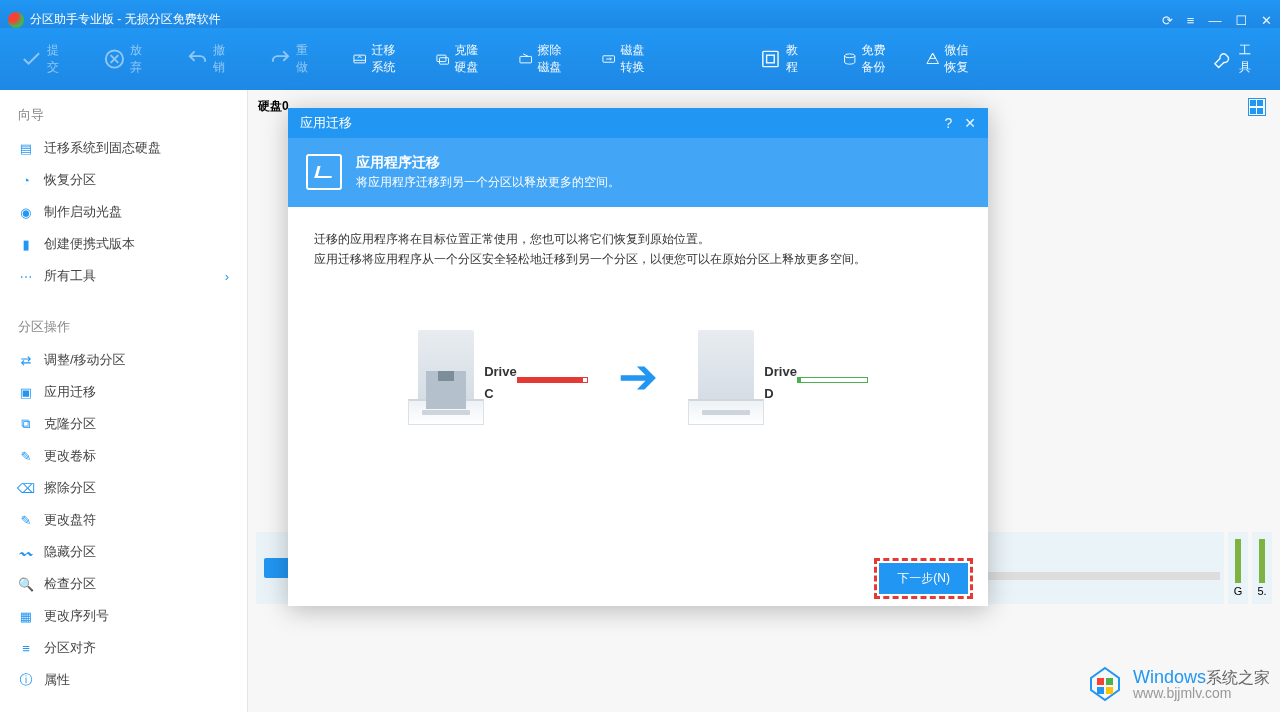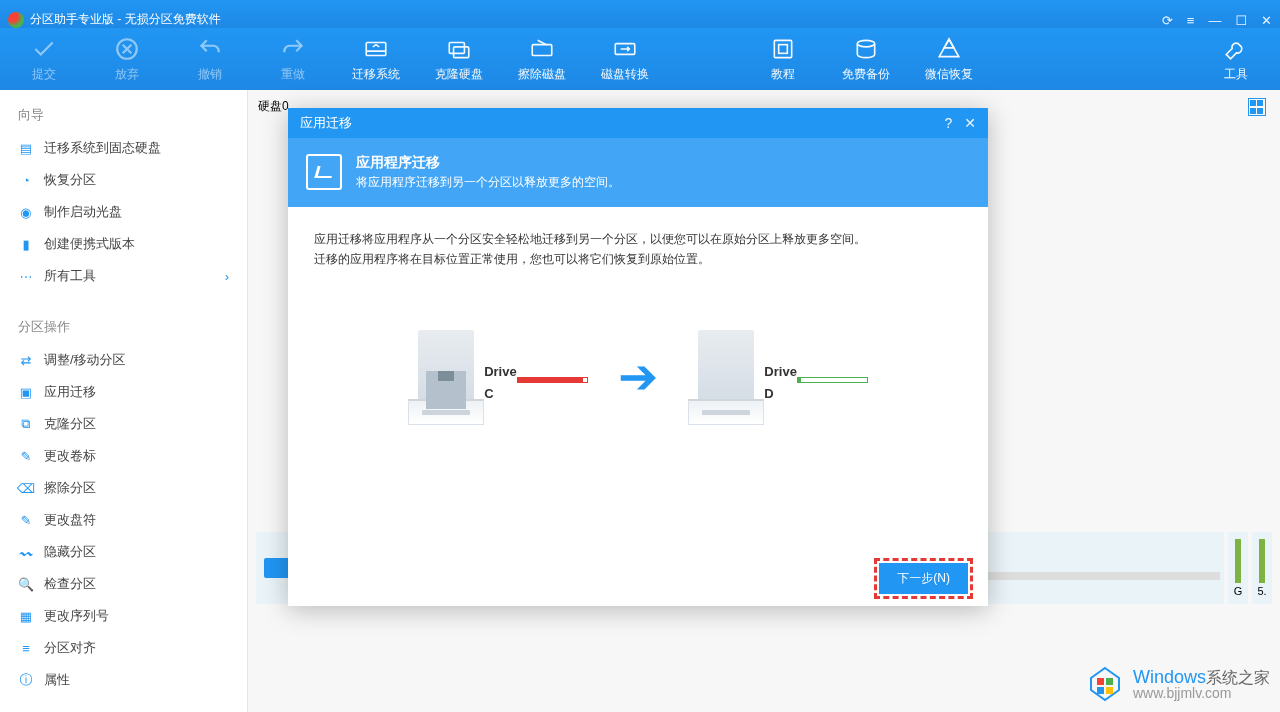--- a/index.html
+++ b/index.html
@@ -3,33 +3,33 @@
 <meta charset="utf-8">
 <style>
 *{margin:0;padding:0;box-sizing:border-box;font-family:"Microsoft YaHei",Arial,sans-serif;}
 body{background:#fff;width:1280px;height:712px;overflow:hidden;position:relative;}
 .titlebar{background:#1e90ff;background:linear-gradient(#2196f3,#1e88e5);height:28px;display:flex;align-items:flex-end;padding:0 8px;color:#fff;font-size:12px;}
 .titlebar .logo{width:16px;height:16px;background:radial-gradient(circle at 30% 30%,#f44336 30%,#4caf50 60%);border-radius:50%;margin-right:6px;}
 .titlebar .title{flex:1;}
 .titlebar .win-controls{display:flex;gap:14px;align-items:center;}
 .titlebar .win-controls span{cursor:pointer;font-size:13px;opacity:0.9;}
 .toolbar{background:linear-gradient(#2196f3,#1e88e5);height:62px;display:flex;padding:4px 20px;gap:35px;color:#fff;align-items:center;}
-.tool-item{display:flex;flex-direction:column;align-items:center;gap:4px;font-size:12px;opacity:0.95;cursor:pointer;width:48px;}
+.tool-item{display:flex;align-items:center;gap:4px;font-size:12px;opacity:0.95;cursor:pointer;width:48px;}
 .tool-item.disabled{opacity:0.5;}
 .tool-item .icon{width:26px;height:26px;display:flex;align-items:center;justify-content:center;}
 .tool-item svg{width:100%;height:100%;}
 .tool-spacer{flex:1;}
 .main-area{display:flex;height:622px;background:#f7f7f7;}
 .sidebar{width:248px;background:#fff;border-right:1px solid #e5e5e5;padding:8px 0;overflow-y:auto;}
 .sidebar-section{padding:8px 18px;color:#888;font-size:13px;}
 .sidebar-item{display:flex;align-items:center;padding:7px 18px;font-size:13px;color:#444;cursor:pointer;gap:10px;}
 .sidebar-item .icon{width:16px;height:16px;color:#2196f3;display:flex;align-items:center;justify-content:center;}
 .sidebar-item .chevron{margin-left:auto;color:#2196f3;}
 .content{flex:1;position:relative;padding:6px;}
-.content-label{font-size:12px;font-weight:normal;padding:2px 4px;}
+.content-label{font-size:12px;font-weight:bold;padding:2px 4px;}
 .grid-icon{position:absolute;top:8px;right:14px;width:18px;height:18px;border:1px solid #2196f3;display:flex;flex-wrap:wrap;padding:1px;gap:1px;}
 .grid-icon span{width:6px;height:6px;background:#2196f3;}
 
 .disk-row{position:absolute;left:8px;right:8px;bottom:108px;height:72px;display:flex;gap:4px;}
 .disk-info{width:240px;background:#eaf3f8;display:flex;align-items:center;padding:8px;font-size:12px;gap:10px;}
 .disk-info .dicon{width:28px;height:20px;background:#2196f3;border-radius:2px;}
 .part-block{flex:1;background:#eaf3f8;padding:4px;position:relative;}
 .part-bar{width:100%;height:8px;margin-top:36px;background:#ddd;position:relative;}
 .part-fill{height:100%;background:#4caf50;width:6%;}
 .part-small{width:20px;background:#eaf3f8;display:flex;flex-direction:column;align-items:center;justify-content:center;font-size:11px;}
@@ -306,22 +306,22 @@
     <span class="tbtn">✕</span>
   </div>
   <div class="dlg-header">
     <div class="hicon"></div>
     <div>
       <div class="htitle">应用程序迁移</div>
       <div class="hsub">将应用程序迁移到另一个分区以释放更多的空间。</div>
     </div>
   </div>
   <div class="dlg-body">
+    <div>迁移的应用程序将在目标位置正常使用，您也可以将它们恢复到原始位置。</div>
     <div>应用迁移将应用程序从一个分区安全轻松地迁移到另一个分区，以便您可以在原始分区上释放更多空间。</div>
-    <div>迁移的应用程序将在目标位置正常使用，您也可以将它们恢复到原始位置。</div>
 
     <div class="drives">
       <div class="drive">
         <div class="drive-img">
           <div class="drive-top"></div>
           <div class="drive-base"></div>
           <div class="drive-slot"></div>
           <div class="drive-box"></div>
         </div>
         <div class="drive-label">Drive C</div>

